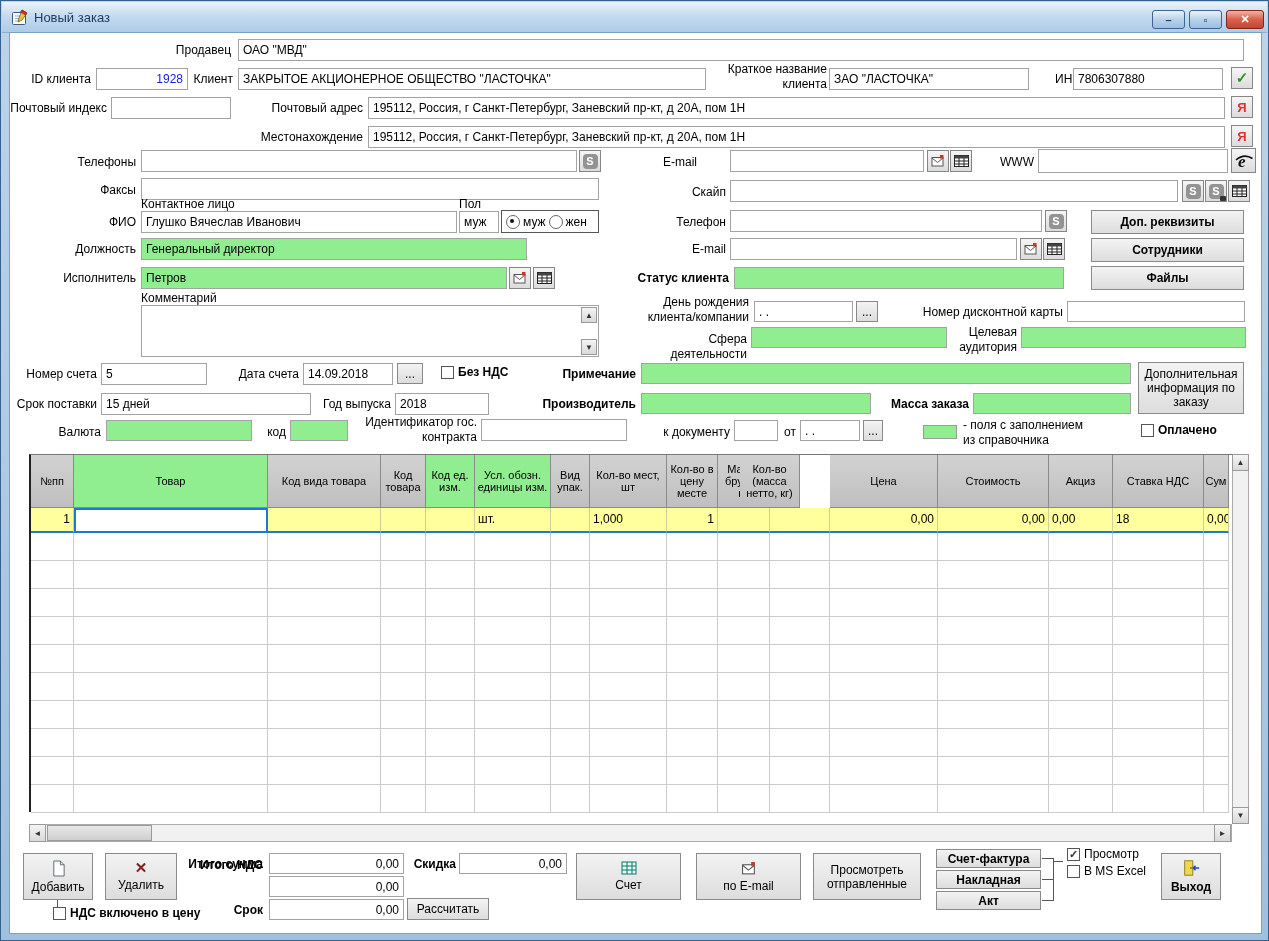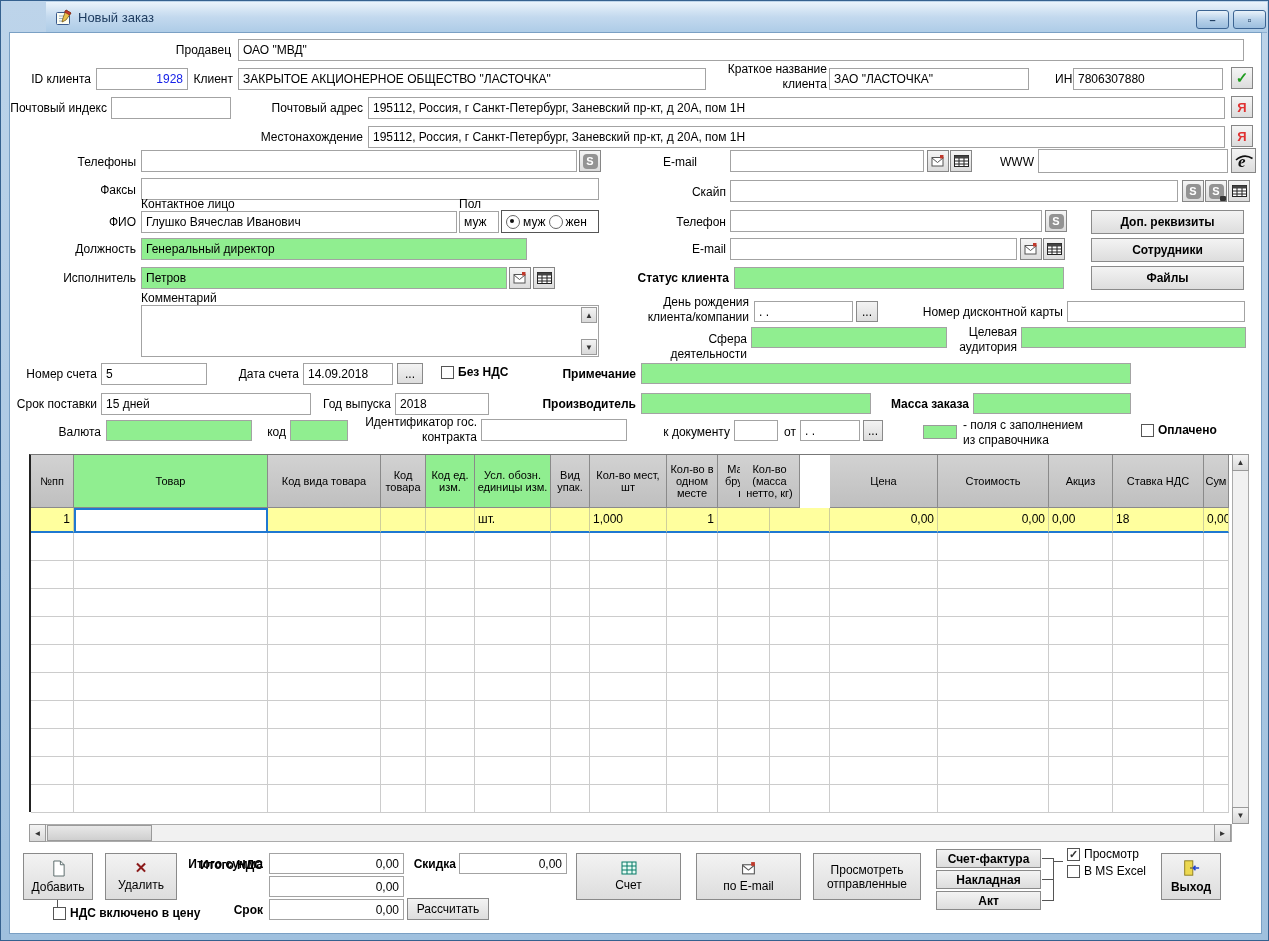--- a/index.html
+++ b/index.html
@@ -1,19 +1,19 @@
 <!DOCTYPE html>
 <html><head>
 <meta charset="utf-8">
 <style>
   html,body{margin:0;padding:0;background:#d8e4f0;font-family:"Liberation Sans",sans-serif;}
   .win{position:relative;width:1269px;height:941px;background:linear-gradient(#bdd4ea,#9fc0de);
        border:1px solid #35618f;box-sizing:border-box;overflow:hidden;font-size:12px;color:#000;}
   .titlebar{position:absolute;left:1px;top:1px;right:1px;height:30px;
-       background:linear-gradient(#eaf3fb,#c3d9ee 50%,#aecce7);border-bottom:1px solid #8fb0d2;margin-left:44px;}
+       background:linear-gradient(#eaf3fb,#c3d9ee 50%,#aecce7);border-bottom:1px solid #8fb0d2;}
   .title-text{position:absolute;left:32px;top:8px;font-size:13px;color:#1c3a5e;}
   .winbtn{position:absolute;top:8px;height:19px;border:1px solid #3c6492;border-radius:3px;
        background:linear-gradient(#e9f2fa,#b9d2ea 50%,#9cbede);display:flex;align-items:center;justify-content:center;
        font-size:11px;font-weight:bold;color:#1c3a5e;box-sizing:border-box;}
   .winbtn.close{background:linear-gradient(#f0b2a6,#d9604c 50%,#c04733);color:#fff;border-color:#7e2619;}
   .client{position:absolute;left:8px;top:31px;width:1253px;height:902px;background:#fff;border:1px solid #7aa0c4;box-sizing:border-box;}
   .lbl{position:absolute;text-align:right;line-height:15px;}
   .lbl.lft{text-align:left;}
   .lbl.b{font-weight:bold;}
   .fld{position:absolute;background:#fff;border:1px solid #a3a3a3;box-sizing:border-box;
@@ -263,20 +263,21 @@
 
   <div class="lbl" style="left:8px;top:366px;width:88px;">Номер счета</div>
   <div class="fld" style="left:100px;top:362px;width:106px;">5</div>
   <div class="lbl" style="left:226px;top:366px;width:72px;">Дата счета</div>
   <div class="fld" style="left:302px;top:362px;width:90px;">14.09.2018</div>
   <div class="pbtn" style="left:396px;top:362px;width:26px;height:21px;">...</div>
   <span class="cb" style="left:440px;top:365px;"></span>
   <div class="lbl lft b" style="left:457px;top:364px;width:70px;">Без НДС</div>
   <div class="lbl b" style="left:535px;top:366px;width:100px;">Примечание</div>
   <div class="fld green" style="left:640px;top:362px;width:490px;height:21px;"></div>
+  <div class="pbtn" style="left:1137px;top:361px;width:106px;height:52px;">Дополнительная информация по заказу</div>
 
   <div class="lbl" style="left:8px;top:396px;width:88px;">Срок поставки</div>
   <div class="fld" style="left:100px;top:392px;width:210px;">15 дней</div>
   <div class="lbl" style="left:316px;top:396px;width:74px;">Год выпуска</div>
   <div class="fld" style="left:394px;top:392px;width:94px;">2018</div>
   <div class="lbl b" style="left:525px;top:396px;width:110px;">Производитель</div>
   <div class="fld green" style="left:640px;top:392px;width:230px;height:21px;"></div>
   <div class="lbl b" style="left:876px;top:396px;width:92px;">Масса заказа</div>
   <div class="fld green" style="left:972px;top:392px;width:158px;height:21px;"></div>
 
@@ -386,21 +387,21 @@
       <div class="te" style="left: 559px; top: 78px; width: 77px;"></div>
       <div class="te" style="left: 559px; top: 106px; width: 77px;"></div>
       <div class="te" style="left: 559px; top: 134px; width: 77px;"></div>
       <div class="te" style="left: 559px; top: 162px; width: 77px;"></div>
       <div class="te" style="left: 559px; top: 190px; width: 77px;"></div>
       <div class="te" style="left: 559px; top: 218px; width: 77px;"></div>
       <div class="te" style="left: 559px; top: 246px; width: 77px;"></div>
       <div class="te" style="left: 559px; top: 274px; width: 77px;"></div>
       <div class="te" style="left: 559px; top: 302px; width: 77px;"></div>
       <div class="te" style="left: 559px; top: 330px; width: 77px;"></div>
-      <div class="th" style="left: 636px; width: 51px;">Кол-во в одном месте</div>
+      <div class="th" style="left: 636px; width: 51px;">Кол-во в цену месте</div>
       <div class="td1" style="left: 636px; width: 51px; text-align: right;">1</div>
       <div class="te" style="left: 636px; top: 78px; width: 51px;"></div>
       <div class="te" style="left: 636px; top: 106px; width: 51px;"></div>
       <div class="te" style="left: 636px; top: 134px; width: 51px;"></div>
       <div class="te" style="left: 636px; top: 162px; width: 51px;"></div>
       <div class="te" style="left: 636px; top: 190px; width: 51px;"></div>
       <div class="te" style="left: 636px; top: 218px; width: 51px;"></div>
       <div class="te" style="left: 636px; top: 246px; width: 51px;"></div>
       <div class="te" style="left: 636px; top: 274px; width: 51px;"></div>
       <div class="te" style="left: 636px; top: 302px; width: 51px;"></div>

